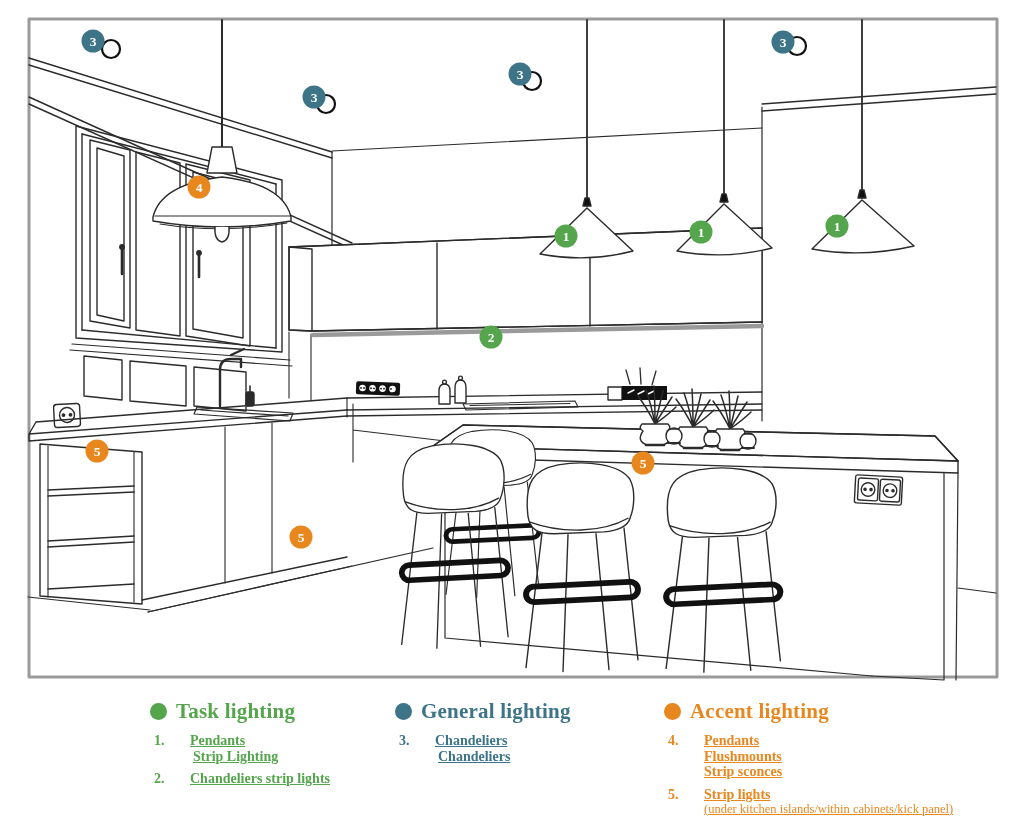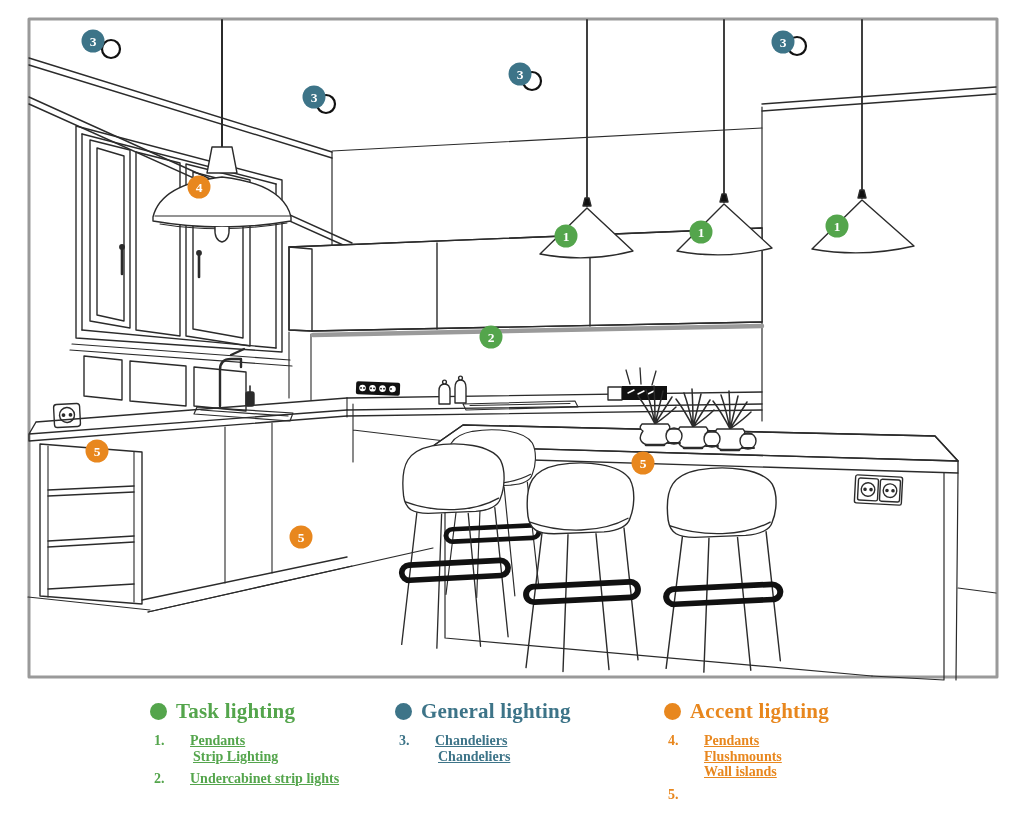--- a/index.html
+++ b/index.html
@@ -285,21 +285,21 @@
     <div class="litem">
       <span class="lnum">1.</span>
       <span class="llines">
         <span>Pendants</span>
         <span style="padding-left:3px">Strip Lighting</span>
       </span>
     </div>
     <div class="litem">
       <span class="lnum">2.</span>
       <span class="llines">
-          <span>Undercabinet strip lights</span>
+          <span>Chandeliers strip lights</span>
         </span>
     </div>
   </div>
 
   <div class="legend-col general-c" style="left:395px;">
     <div class="lhead">
       <span class="dot general-bg"></span>
       <span class="ltitle">General lighting</span>
     </div>
     <div class="litem">
@@ -314,21 +314,25 @@
   <div class="legend-col accent-c" style="left:664px;">
     <div class="lhead">
       <span class="dot accent-bg"></span>
       <span class="ltitle">Accent lighting</span>
     </div>
     <div class="litem">
       <span class="lnum">4.</span>
       <span class="llines">
         <span>Pendants</span>
         <span>Flushmounts</span>
-        <span>Wall islands</span>
+        <span>Strip sconces</span>
       </span>
     </div>
     <div class="litem">
       <span class="lnum">5.</span>
+      <span class="llines">
+        <span>Strip lights</span>
+        <span class="lnote">(under kitchen islands/within cabinets/kick panel)</span>
+      </span>
     </div>
   </div>
 
 </div>
 
 </body></html>

